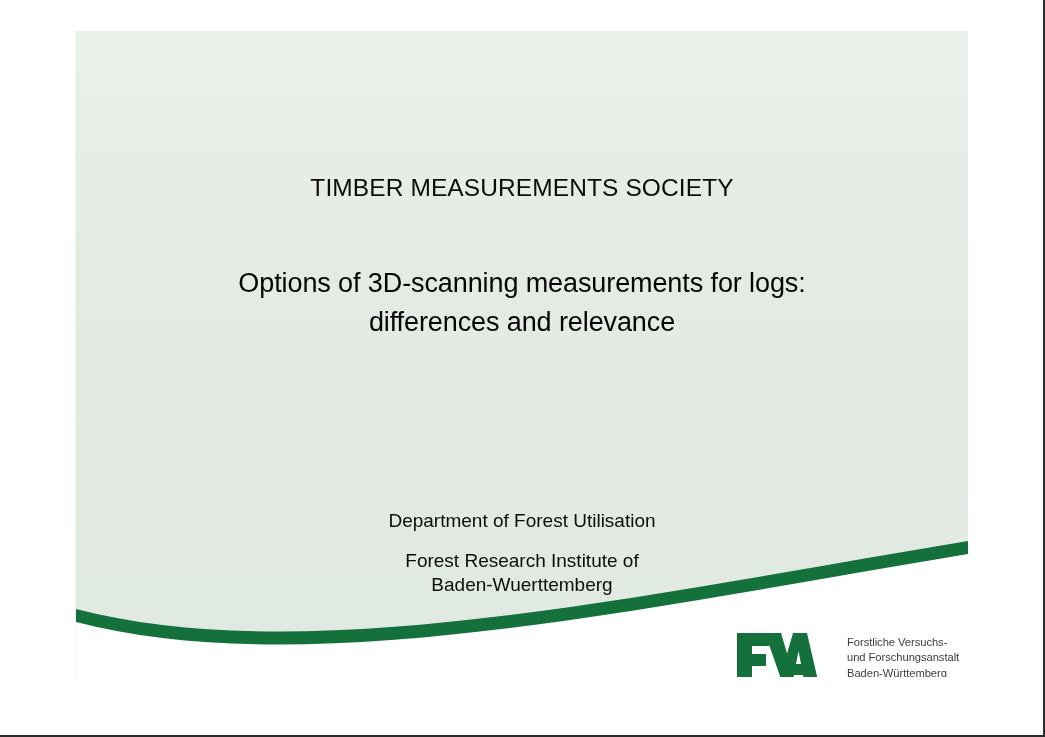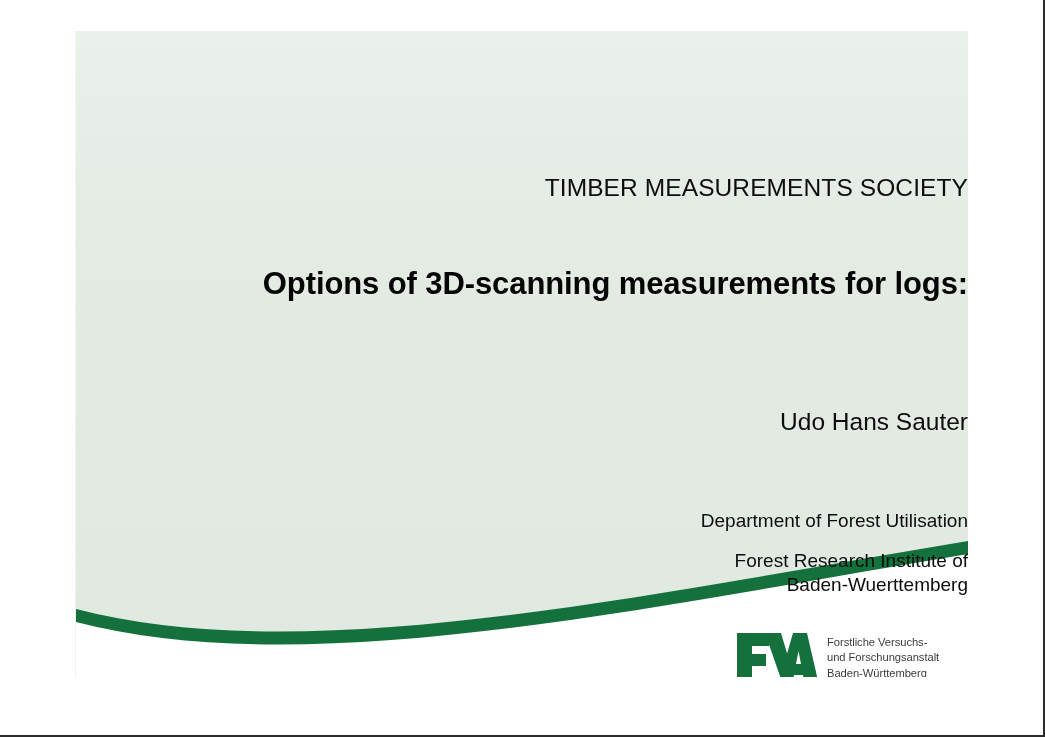--- a/index.html
+++ b/index.html
@@ -43,35 +43,35 @@
   #swoosh-layer {
     position: absolute;
     left: 0;
     top: 0;
     width: 892px;
     height: 646px;
     pointer-events: none;
   }
 
   
-  .text-center { text-align: right; width: 100%; position: absolute; }
+  .text-center { text-align: center; width: 100%; position: absolute; }
 
   #meeting-block {
     top: 141px;
     color: #0d0d0d;
     font-size: 24.5px;
     line-height: 31px;
     letter-spacing: 0.1px;
   }
 
   #title-block {
     top: 233px;
     color: #050505;
-    font-weight: bold;
-    font-size: 31px;
+    font-weight: normal;
+    font-size: 27px;
     line-height: 39px;
     letter-spacing: -0.1px;
   }
 
   #authors-block {
     top: 375px;
     color: #0d0d0d;
     font-size: 24.5px;
     line-height: 31px;
   }
@@ -89,21 +89,21 @@
     line-height: 24px;
   }
 
   
   #logo {
     position: absolute;
     left: 659px;
     top: 596px;
     display: flex;
     align-items: center;
-    gap: 8px;
+    gap: 28px;
   }
   #logo-mark { display: block; }
   #logo-text {
     color: #3c3c3c;
     font-size: 11.2px;
     line-height: 15.3px;
     letter-spacing: -0.05px;
     white-space: nowrap;
   }
 </style>
@@ -118,24 +118,24 @@
     <path d="M0,585 C230,645 560,572 892,517 L892,646 L0,646 Z" fill="#ffffff"></path>
     <path d="M0,578 C230,638 560,565 892,510 L892,523 C560,578 230,651 0,591 Z" fill="#14713c"></path>
   </svg>
 
   <div class="text-center" id="meeting-block">
     <div>TIMBER MEASUREMENTS SOCIETY</div>
   </div>
 
   <div class="text-center" id="title-block">
     <div>Options of 3D-scanning measurements for logs:</div>
+    <div>differences and relevance</div>
   </div>
 
   <div class="text-center" id="authors-block">
-    <div>Udo Hans Sauter</div>
   </div>
 
   <div class="text-center" id="dept-block">Department of Forest Utilisation</div>
 
   <div class="text-center" id="institute-block">
     <div>Forest Research Institute of</div>
     <div>Baden-Wuerttemberg</div>
   </div>
 
   <div id="logo">

